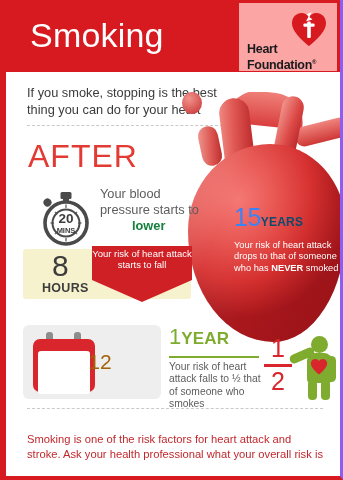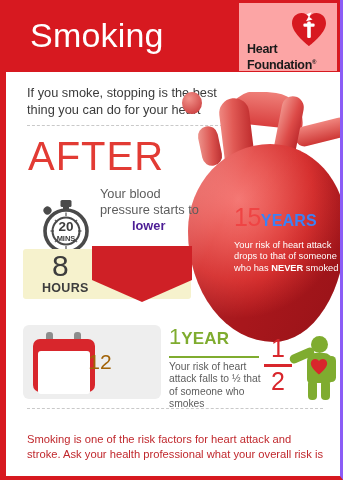--- a/index.html
+++ b/index.html
@@ -101,32 +101,32 @@
   }
   .v-tip{
     left:132px;top:56px;width:20px;height:22px;
     background:radial-gradient(circle at 35% 30%,#f2938b,#c53032);
     border-radius:50%;
   }
 
   
   .after{
     position:absolute;left:22px;top:134px;
-    font-size:40px;color:#e23b34;font-weight:400;
+    font-size:32px;color:#e23b34;font-weight:400;
     letter-spacing:1px;line-height:44px;
   }
 
   
   .mins-row{position:absolute;left:32px;top:182px;width:200px;height:58px;}
-  .stopwatch{position:absolute;left:0;top:18px;width:56px;height:54px;}
+  .stopwatch{position:absolute;left:0;top:10px;width:56px;height:54px;}
   .mins-text{
     position:absolute;left:62px;top:4px;width:112px;
     font-size:12.8px;color:#5d5d5d;line-height:16px;
   }
-  .mins-text .hl{color:#4c1d95;font-weight:bold;padding-left:32px;}
+  .mins-text .hl{color:#15803d;font-weight:bold;padding-left:32px;}
 
   
   .yellow-band{
     position:absolute;left:17px;top:249px;width:168px;height:50px;
     background:#f6f2cd;border-radius:3px;
   }
   .hours-num{
     position:absolute;left:46px;top:250px;
     font-size:30px;color:#3d3d3d;font-weight:400;line-height:32px;
   }
@@ -146,22 +146,22 @@
   .arrow-text{
     position:absolute;left:0;top:2px;width:100px;text-align:center;
     font-size:9.5px;color:#ffffff;line-height:11px;
   }
 
   
   .years15{position:absolute;left:228px;top:205px;width:110px;}
   .y15-head{
     font-size:0;color:#ffffff;line-height:25px;white-space:nowrap;
   }
-  .y15-num{font-size:25px;color:#ef4444;font-weight:400;letter-spacing:-0.5px;}
-  .y15-unit{font-size:16px;color:#3b82f6;font-weight:bold;letter-spacing:0.2px;}
+  .y15-num{font-size:25px;color:#3b82f6;font-weight:400;letter-spacing:-0.5px;}
+  .y15-unit{font-size:12px;color:#0c4a6e;font-weight:bold;letter-spacing:0.2px;}
   .y15-body{
     margin-top:1px;font-size:9.3px;color:#ffffff;line-height:11.4px;
   }
   .y15-body .nev{font-weight:bold;}
 
   
   .gray-box{
     position:absolute;left:17px;top:325px;width:138px;height:74px;
     background:#eeeeee;border-radius:6px;
   }
@@ -316,20 +316,21 @@
       <span>Your blood pressure starts to </span><span class="hl">lower</span>
     </div>
   </div>
 
   <div class="yellow-band"></div>
   <div class="hours-num">8</div>
   <div class="hours-lbl">HOURS</div>
   <div class="arrow-wrap">
     <div class="arrow-body"></div>
     <div class="arrow-point"></div>
+    <div class="arrow-text">Your risk of heart attack starts to fall</div>
   </div>
 
   <div class="years15">
     <div class="y15-head">
       <span class="y15-num">15</span><span class="y15-unit">YEARS</span>
     </div>
     <div class="y15-body">
       <span>Your risk of heart attack drops to that of someone who has </span><span class="nev">NEVER</span><span> smoked</span>
     </div>
   </div>

